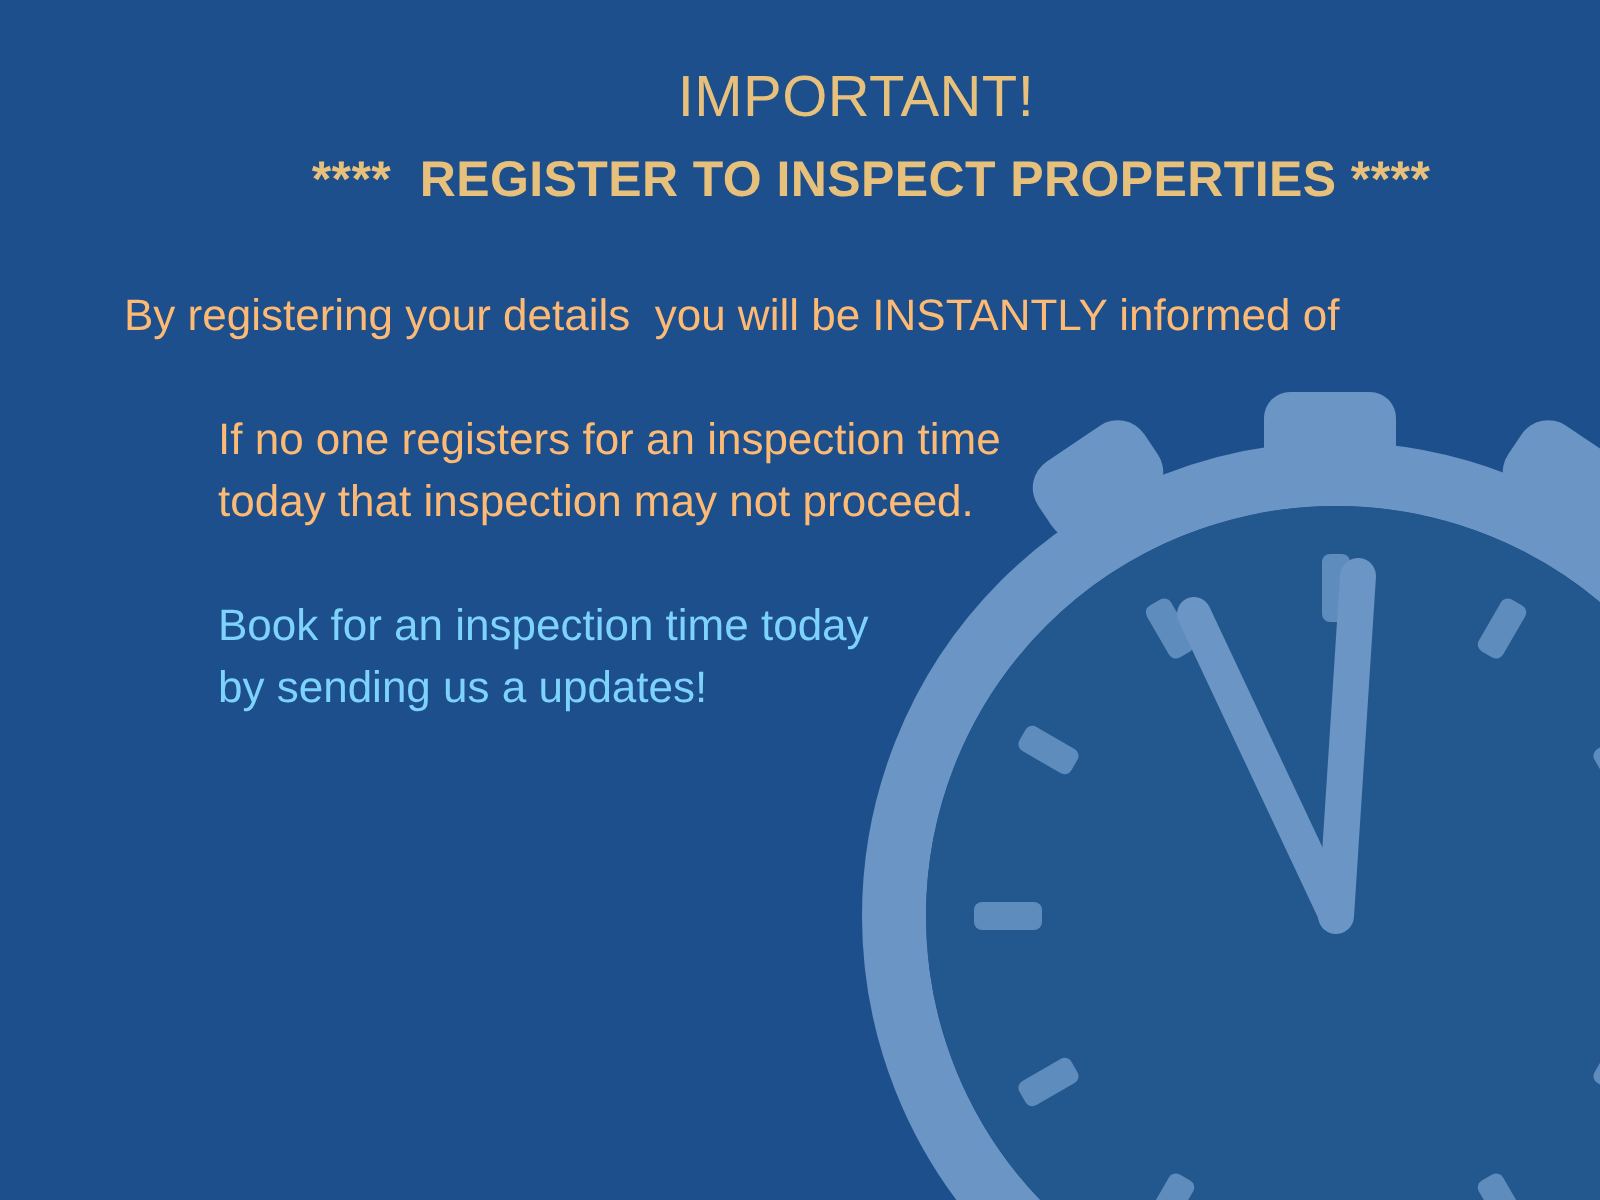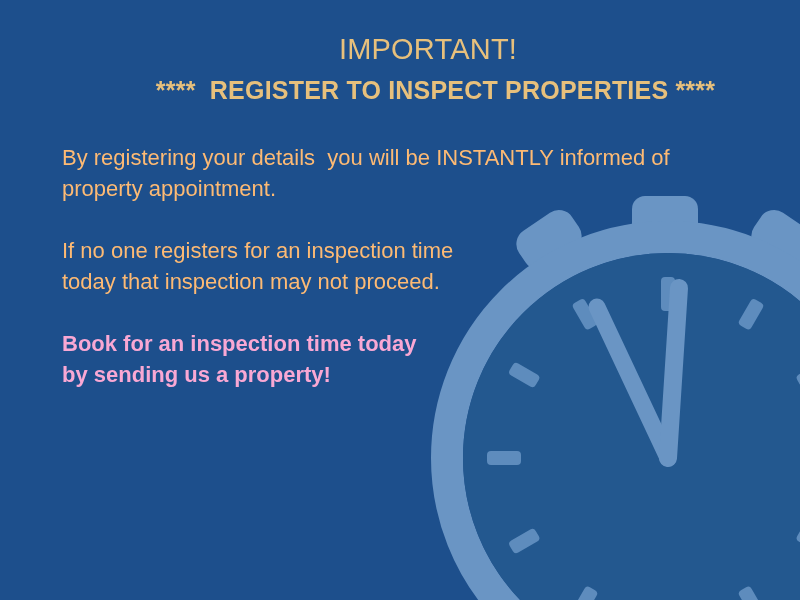--- a/index.html
+++ b/index.html
@@ -66,31 +66,32 @@
     left: 62px;
     top: 142px;
     width: 660px;
     z-index: 5;
   }
   .para {
     margin: 0;
   }
   .para + .para {
     margin-top: 31px;
+    margin-left: 47px;
   }
   .line {
     font-size: 22px;
     line-height: 31px;
     color: #fdba74;
     font-weight: 400;
     white-space: pre;
   }
   .line.gold {
-    color: #f9a8d4;
-    font-weight: 700;
+    color: #7dd3fc;
+    font-weight: 400;
   }
 </style>
 </head>
 <body>
 
 <div id="slide">
 
   <svg id="clock-graphic" viewBox="0 0 800 600" xmlns="http://www.w3.org/2000/svg" aria-hidden="true">
     <defs>
       <clipPath id="slide-clip">
@@ -147,27 +148,26 @@
 
   <div id="heading-block">
     <div id="title-important">IMPORTANT!</div>
     <div id="title-register">****  REGISTER TO INSPECT PROPERTIES ****</div>
   </div>
 
   <div id="body-block">
 
     <div class="para">
       <div class="line">By registering your details  you will be INSTANTLY informed of</div>
-      <div class="line">property appointment.</div>
     </div>
 
     <div class="para">
       <div class="line">If no one registers for an inspection time</div>
       <div class="line">today that inspection may not proceed.</div>
     </div>
 
     <div class="para">
       <div class="line gold">Book for an inspection time today</div>
-      <div class="line gold">by sending us a property!</div>
+      <div class="line gold">by sending us a updates!</div>
     </div>
 
   </div>
 </div>
 
 </body></html>

